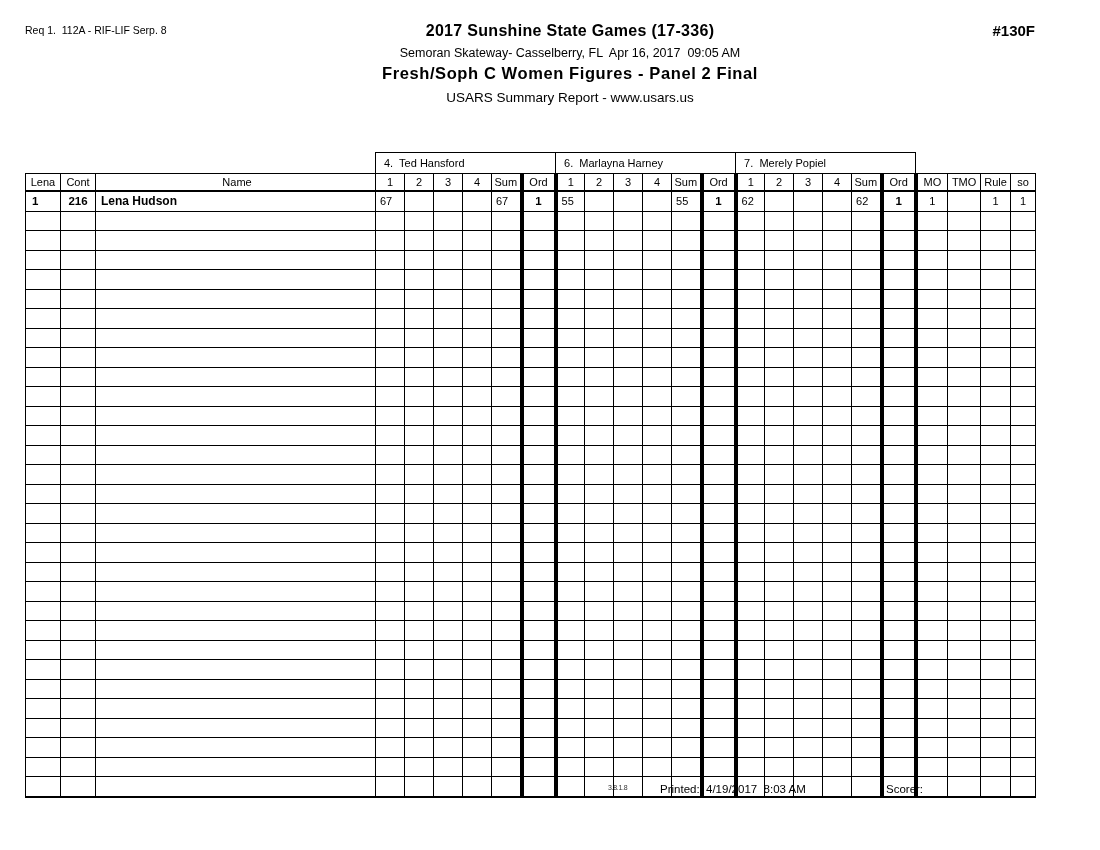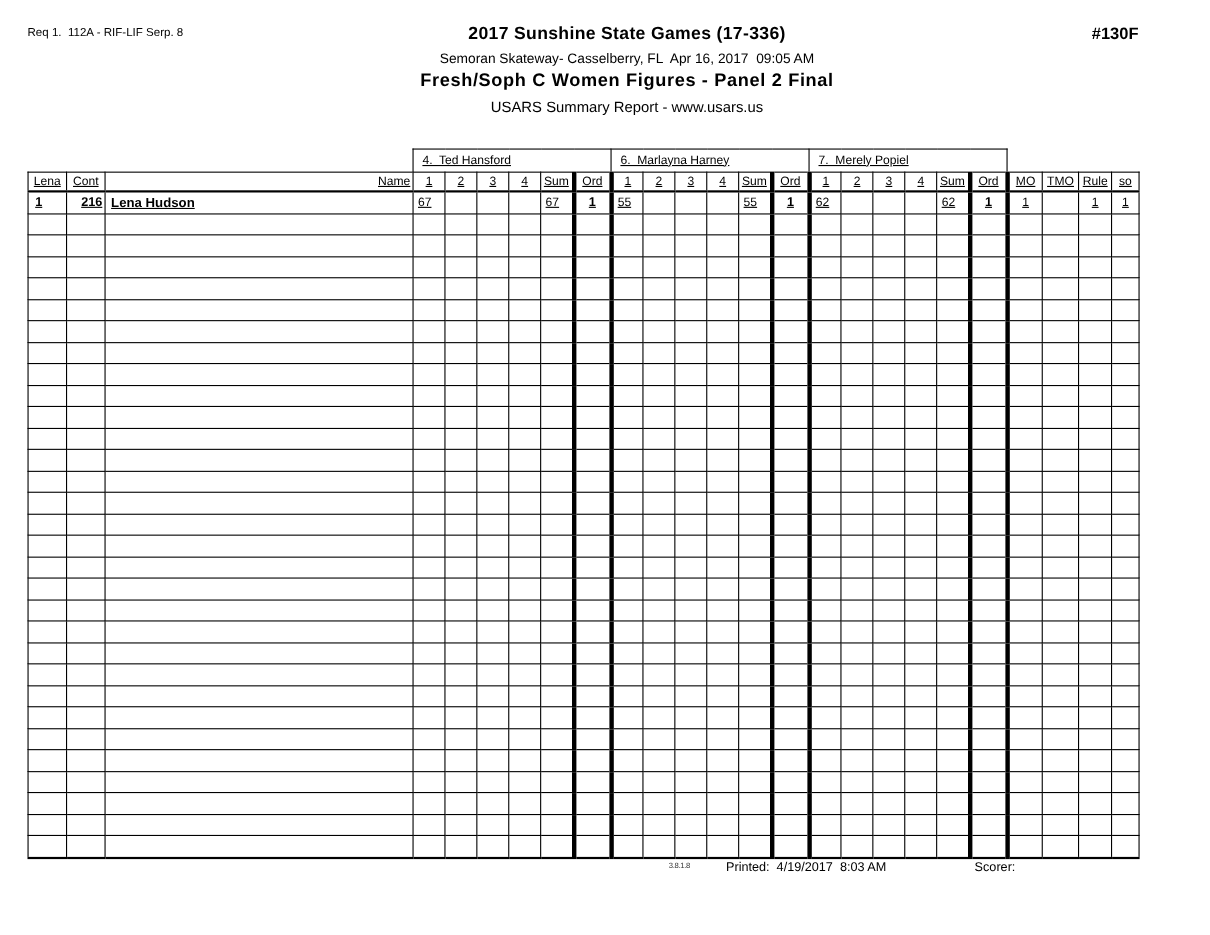--- a/index.html
+++ b/index.html
@@ -6,31 +6,31 @@
   body{width:1100px;height:850px;position:relative;font-family:"Liberation Sans",sans-serif;color:#000;}
   .abs{position:absolute;white-space:pre;}
   .req-label{left:25px;top:24px;font-size:10.5px;}
   .center-line{left:0;width:1100px;text-align:center;padding-left:20px;}
   .title-main{top:22px;font-size:16px;font-weight:bold;letter-spacing:.3px;}
   .venue-line{top:46px;font-size:12.5px;}
   .event-title{top:64px;font-size:16.5px;font-weight:bold;letter-spacing:.6px;}
   .report-title{top:90px;font-size:13.5px;}
   .event-number{right:65px;top:22px;font-size:15px;font-weight:bold;text-align:left;}
 
-  table{position:absolute;left:25px;top:135px;width:1010px;border-collapse:collapse;table-layout:fixed;text-decoration:underline;}
+  table{position:absolute;left:25px;top:152px;width:1010px;border-collapse:collapse;table-layout:fixed;}
   td{border:1px solid #000;font-size:11px;line-height:1;padding:0 2px;overflow:hidden;white-space:pre;
      height:18.5px;vertical-align:middle;}
   tr.judge-row td{height:20px;}
   tr.judge-row td.spacer{border:none;}
   tr.judge-row td.judge-name{padding-left:8px;text-align:left;font-size:11px;}
   tr.header-row td{border-bottom-width:2px;text-align:center;height:16px;}
-  tr.header-row td.name-col{text-align:right;padding-left:5px;}
+  tr.header-row td.name-col{text-align:center;padding-left:5px;}
   td.ord-col{border-left-width:4px;border-right-width:4px;text-align:center;}
   tbody td.place-col{text-align:left;padding-left:6px;font-weight:bold;font-size:11.5px;}
-  tbody td.cont-col{text-align:right;font-weight:bold;font-size:11.5px;}
+  tbody td.cont-col{text-align:center;font-weight:bold;font-size:11.5px;}
   tbody td.name-col{text-align:left;padding-left:5px;font-weight:bold;font-size:12px;}
   tbody td.score-col{text-align:left;padding-left:4px;}
   tbody td.ord-col{font-weight:bold;font-size:11.5px;}
   tbody td.tail-col{text-align:center;}
   tbody tr:last-child td{border-bottom-width:2px;}
 
   .footer-version{left:608px;top:784px;font-size:7px;color:#333;letter-spacing:-0.3px;}
   .footer-printed{left:648px;top:783px;font-size:11.5px;padding-left:12px;}
   .footer-scorer{left:857px;top:783px;font-size:11.5px;margin-left:29px;}
 </style>

